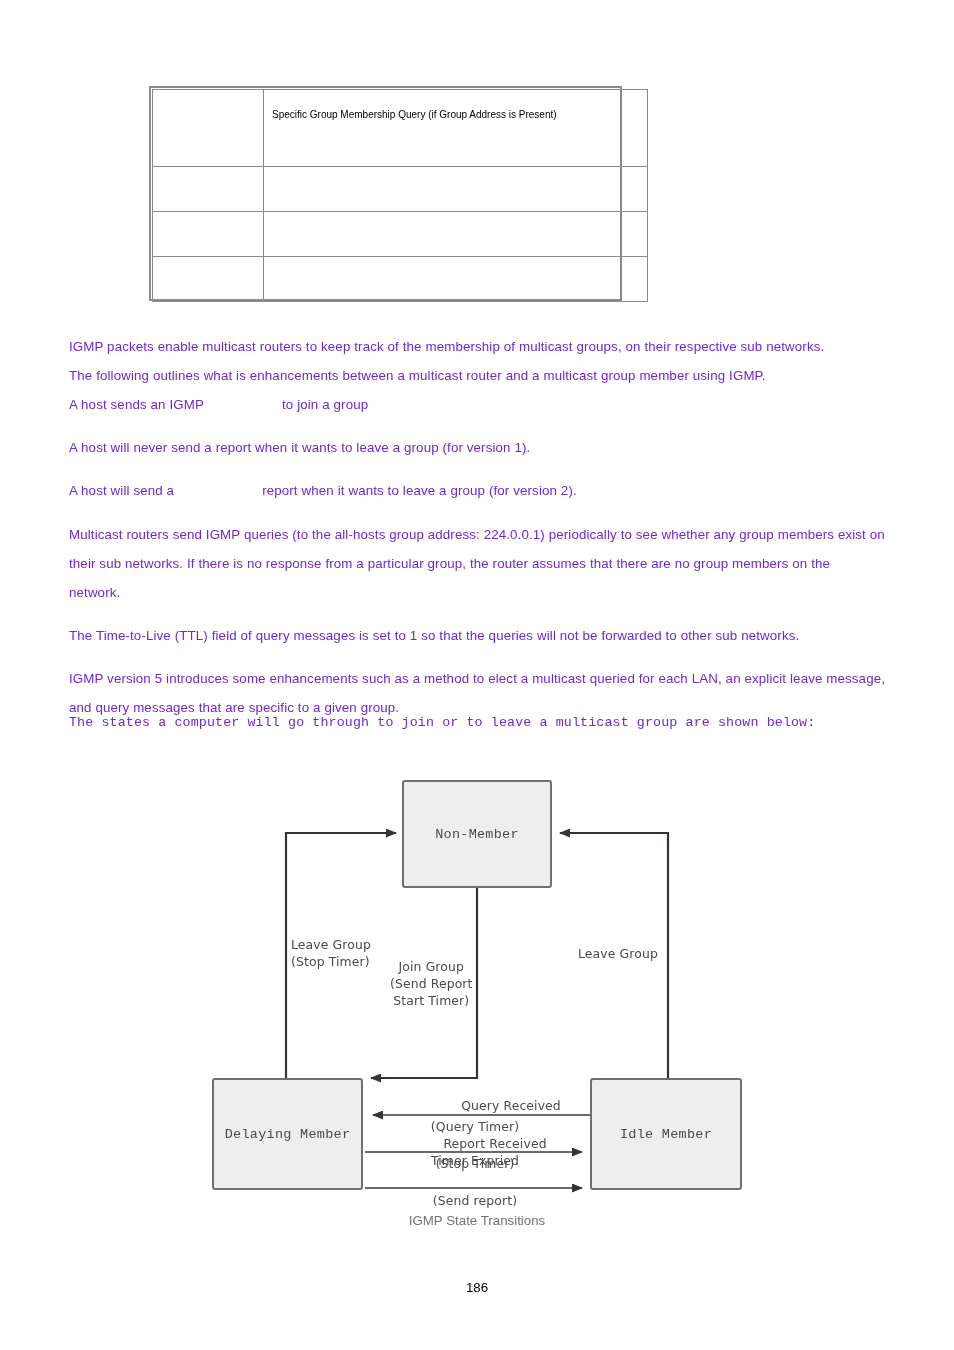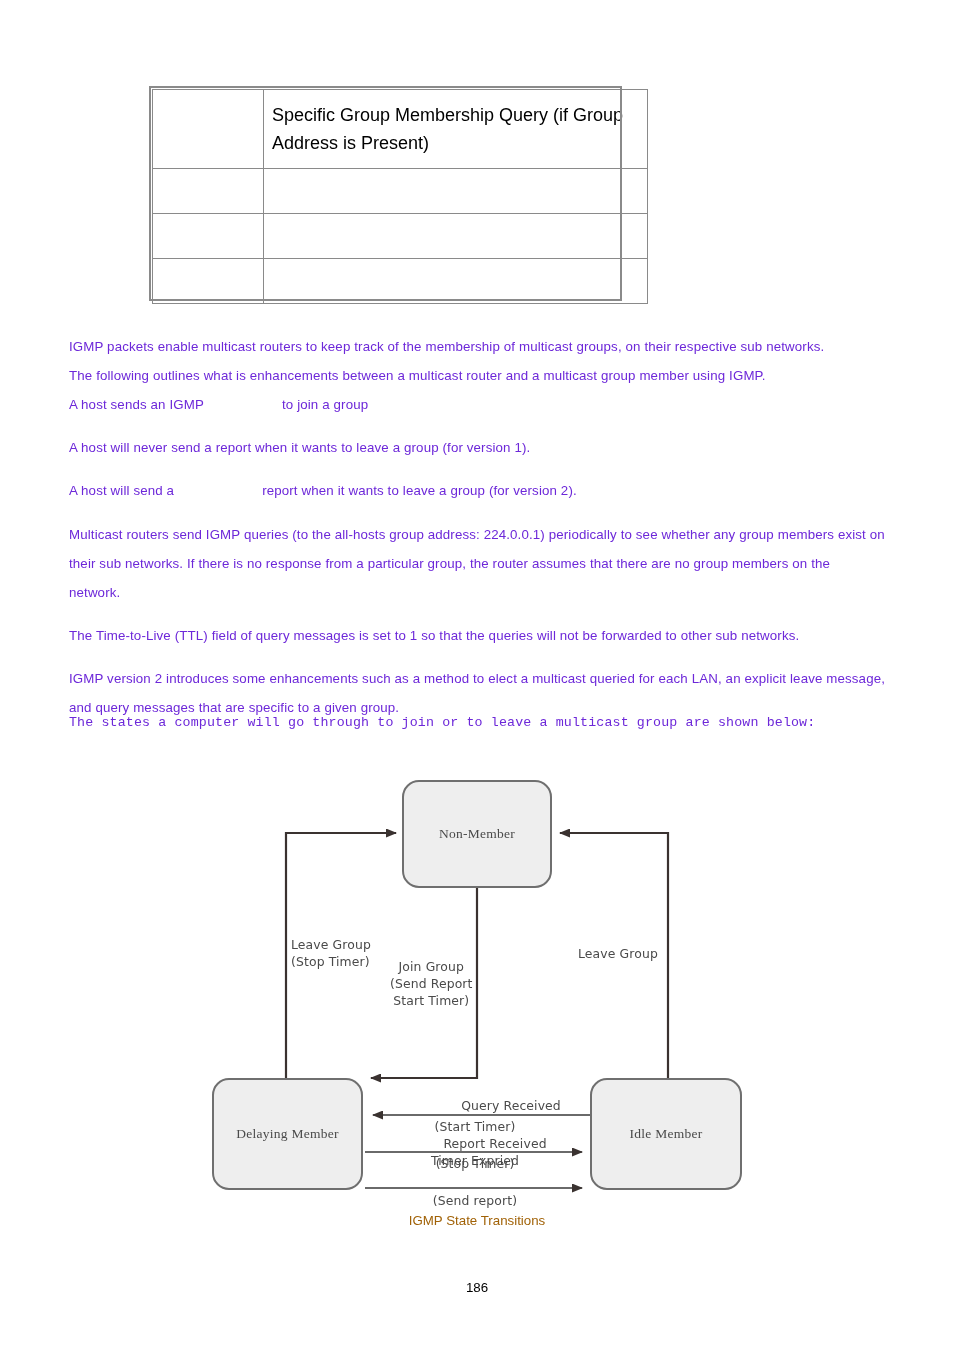--- a/index.html
+++ b/index.html
@@ -22,21 +22,21 @@
     left: 152px;
     top: 89px;
     width: 467px;
     border-collapse: collapse;
     table-layout: fixed;
   }
   #spec-table td {
     border: 1px solid #8a8a8a;
     vertical-align: top;
     padding: 11px 6px 11px 8px;
-    font-size: 18px;
+    font-size: 10px;
     line-height: 28px;
     color: #000;
   }
   #spec-table td.c0 { width: 96px; }
   #spec-table td.c1 { width: 369px; }
   #spec-table tr.r0 td { height: 54px; }
   #spec-table tr.r1 td,
   #spec-table tr.r2 td,
   #spec-table tr.r3 td { height: 22px; }
 
@@ -60,26 +60,26 @@
     left: 0;
     top: 0;
     width: 954px;
     height: 1350px;
     pointer-events: none;
   }
   .node-box {
     position: absolute;
     background: #eeeeee;
     border: 2px solid #6f6f6f;
-    border-radius: 17px;
+    border-radius: 3px;
     box-sizing: border-box;
     display: flex;
     align-items: center;
     justify-content: center;
-    font-family: Liberation Serif, serif;
+    font-family: Liberation Mono, monospace;
     font-size: 13.5px;
     color: #4a4a4a;
     letter-spacing: 0.02em;
   }
   #node-non-member { left: 402px; top: 780px;  width: 150px; height: 108px; }
   #node-delaying   { left: 212px; top: 1078px; width: 151px; height: 112px; }
   #node-idle       { left: 590px; top: 1078px; width: 152px; height: 112px; }
 
   .edge-label {
     position: absolute;
@@ -102,21 +102,21 @@
   #lbl-send-report { left: 425px; top: 1192px; text-align: center; width: 100px; }
 
   #diagram-caption {
     position: absolute;
     left: 0;
     top: 1213px;
     width: 954px;
     text-align: center;
     font-family: "Liberation Sans", sans-serif;
     font-size: 13.3px;
-    color: #a16207;
+    color: #737373;
   }
 
   
   #page-number {
     position: absolute;
     left: 0;
     top: 1280px;
     width: 954px;
     text-align: center;
     font-size: 13.3px;
@@ -156,21 +156,21 @@
 </div>
 
 <div class="para" style="top:433px;">A host will never send a report when it wants to leave a group (for version 1).</div>
 
 <div class="para" style="top:476px;">
   <span>A host will send a</span><span class="gap-inline gap-b"></span><span>report when it wants to leave a group (for version 2).</span>
 </div>
 
 <div class="para" style="top:520px;">Multicast routers send IGMP queries (to the all-hosts group address: 224.0.0.1) periodically to see whether any group members exist on their sub networks. If there is no response from a particular group, the router assumes that there are no group members on the network.</div>
 <div class="para" style="top:621px;">The Time-to-Live (TTL) field of query messages is set to 1 so that the queries will not be forwarded to other sub networks.</div>
-<div class="para" style="top:664px;">IGMP version 2 introduces some enhancements such as a method to elect a multicast queried for each LAN, an explicit leave message, and query messages that are specific to a given group.</div>
+<div class="para" style="top:664px;">IGMP version 5 introduces some enhancements such as a method to elect a multicast queried for each LAN, an explicit leave message, and query messages that are specific to a given group.</div>
 <div class="para" style="top:708px;font-family:Liberation Mono, monospace;">The states a computer will go through to join or to leave a multicast group are shown below:</div>
 
 <svg id="diagram" viewBox="0 0 954 1350" width="954" height="1350" xmlns="http://www.w3.org/2000/svg">
   <defs>
     <marker id="ah-r" markerWidth="11" markerHeight="9" refX="10" refY="4.5" orient="auto" markerUnits="userSpaceOnUse">
       <path d="M0,0 L11,4.5 L0,9 z" fill="#3a3230"></path>
     </marker>
     <marker id="ah-l" markerWidth="11" markerHeight="9" refX="10" refY="4.5" orient="auto" markerUnits="userSpaceOnUse">
       <path d="M0,0 L11,4.5 L0,9 z" fill="#3a3230"></path>
     </marker>
@@ -200,21 +200,21 @@
 </div>
 
 <div class="edge-label" id="lbl-leave-stop">Leave Group
 (Stop Timer)</div>
 <div class="edge-label" id="lbl-join-group">Join Group
 (Send Report
 Start Timer)</div>
 <div class="edge-label" id="lbl-leave-right">Leave Group</div>
 
 <div class="edge-label" id="lbl-query-recv">Query Received</div>
-<div class="edge-label" id="lbl-start-timer">(Start Timer)</div>
+<div class="edge-label" id="lbl-start-timer">(Query Timer)</div>
 <div class="edge-label" id="lbl-report-recv">Report Received</div>
 <div class="edge-label" id="lbl-stop-timer">(Stop Timer)</div>
 <div class="edge-label" id="lbl-timer-exp">Timer Expried</div>
 <div class="edge-label" id="lbl-send-report">(Send report)</div>
 
 <div id="diagram-caption">IGMP State Transitions</div>
 
 <div id="page-number">186</div>
 
 </body></html>

